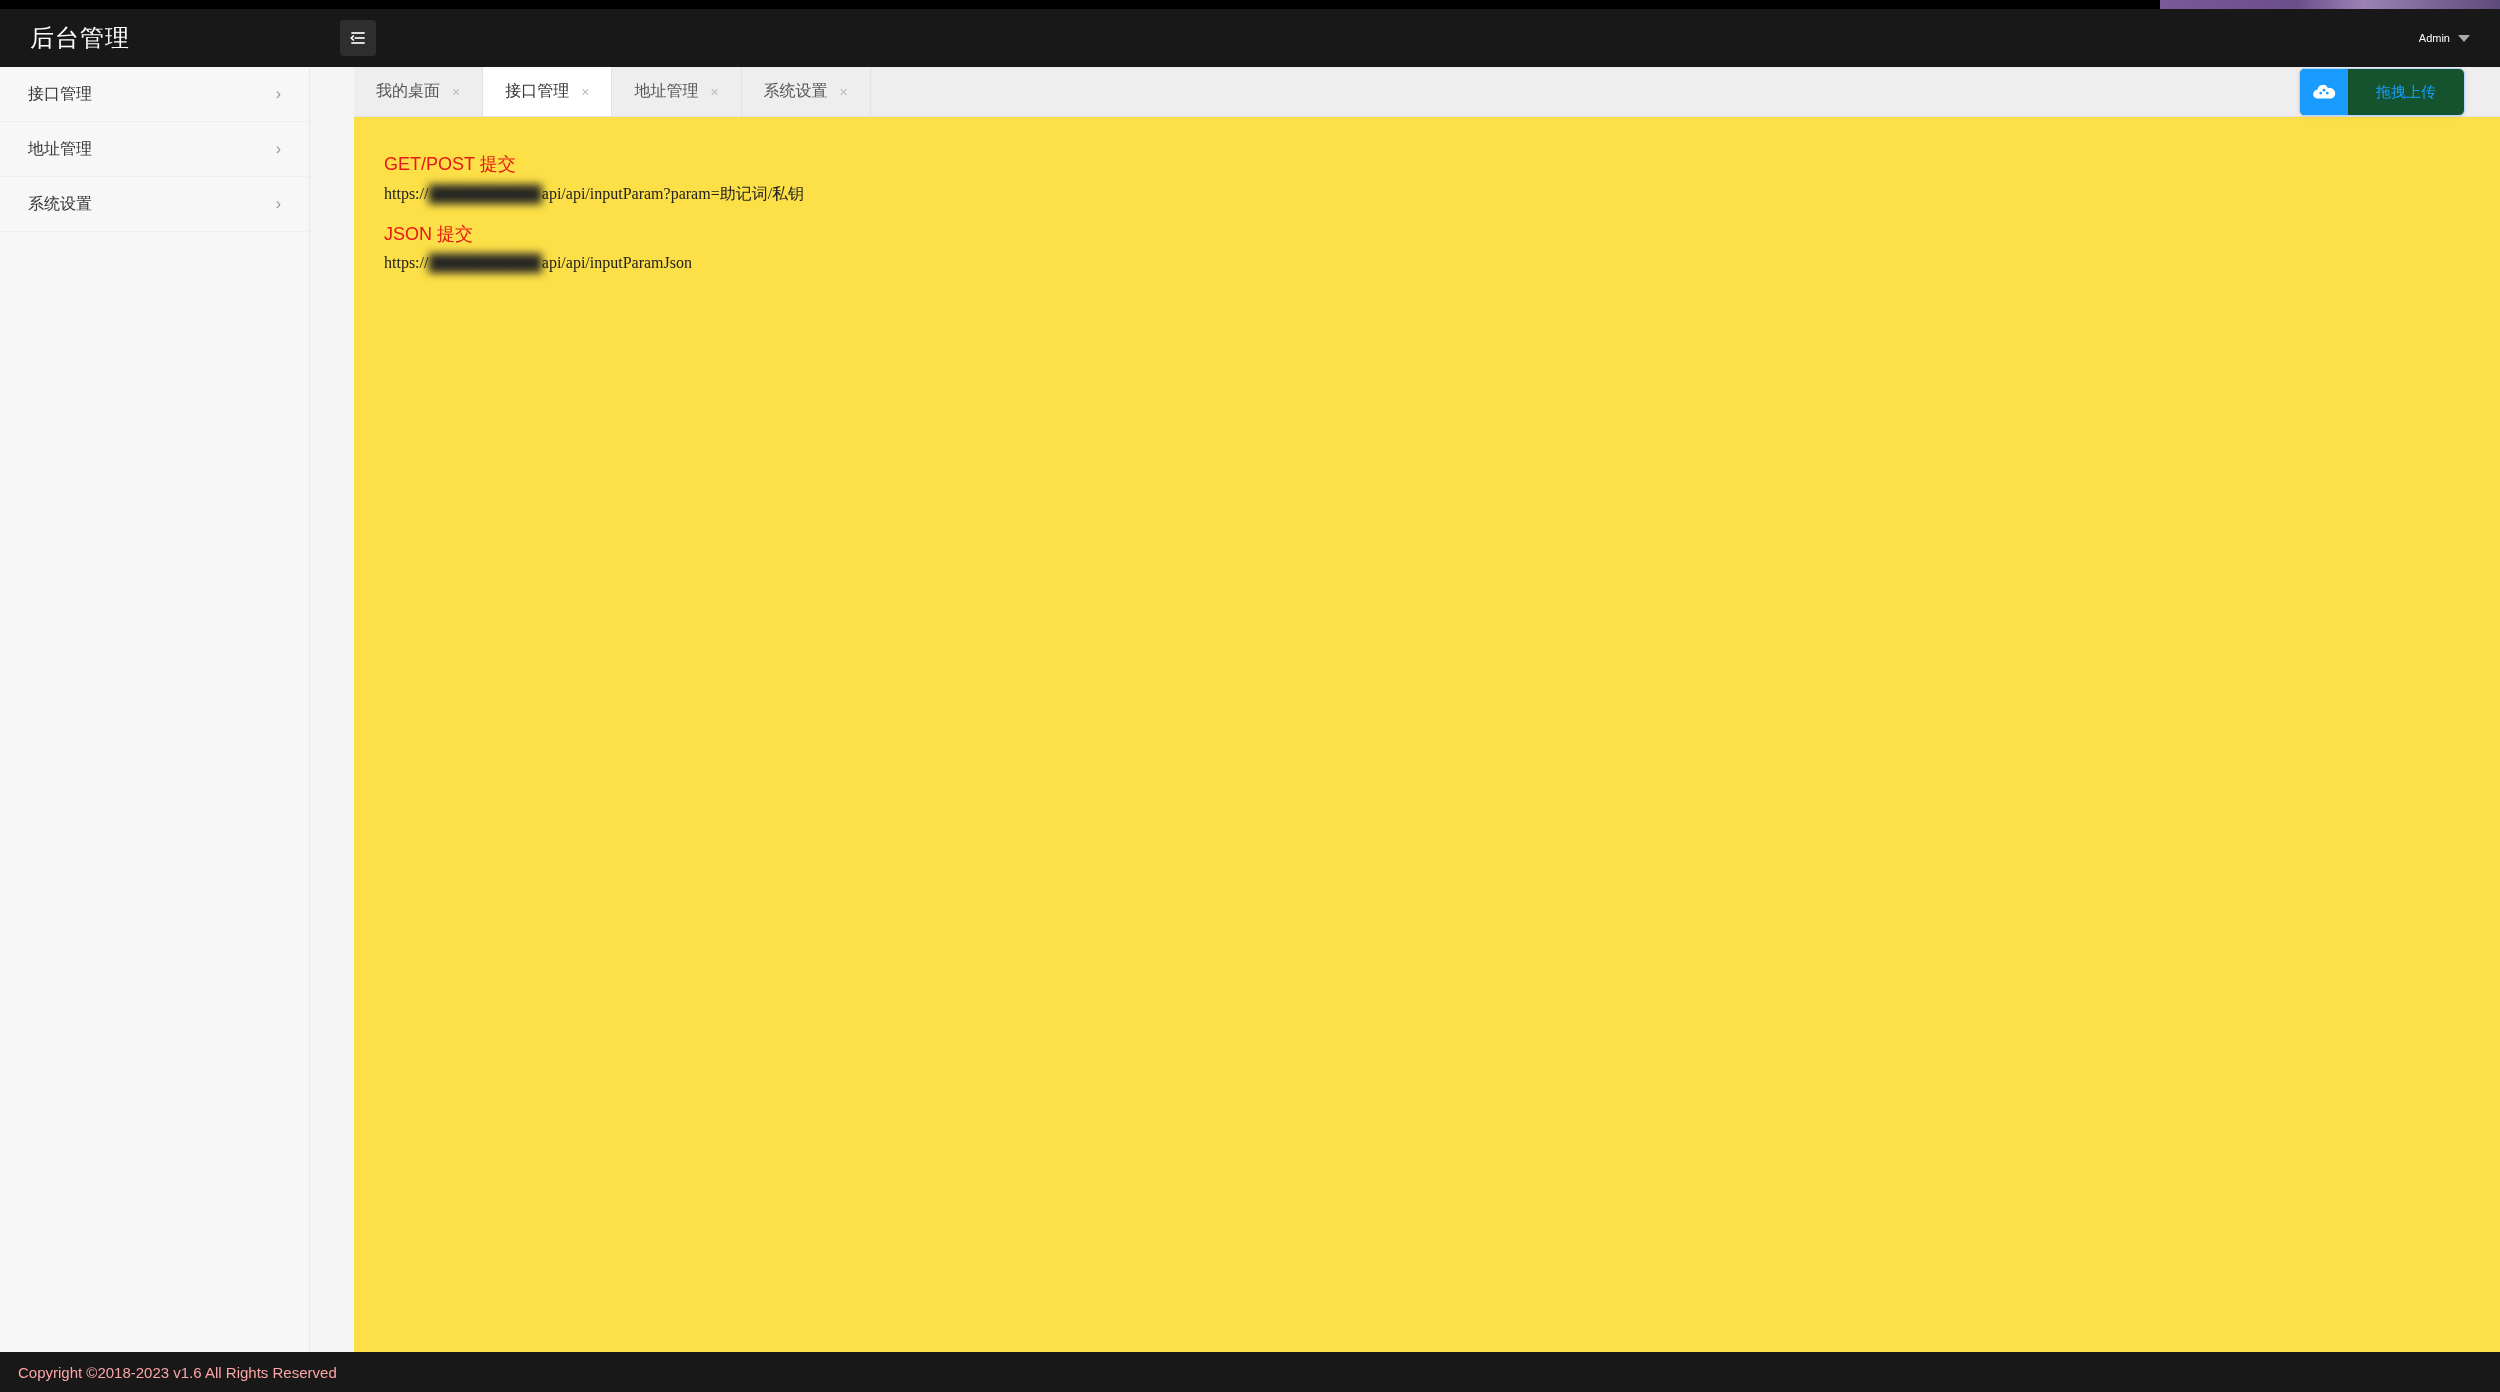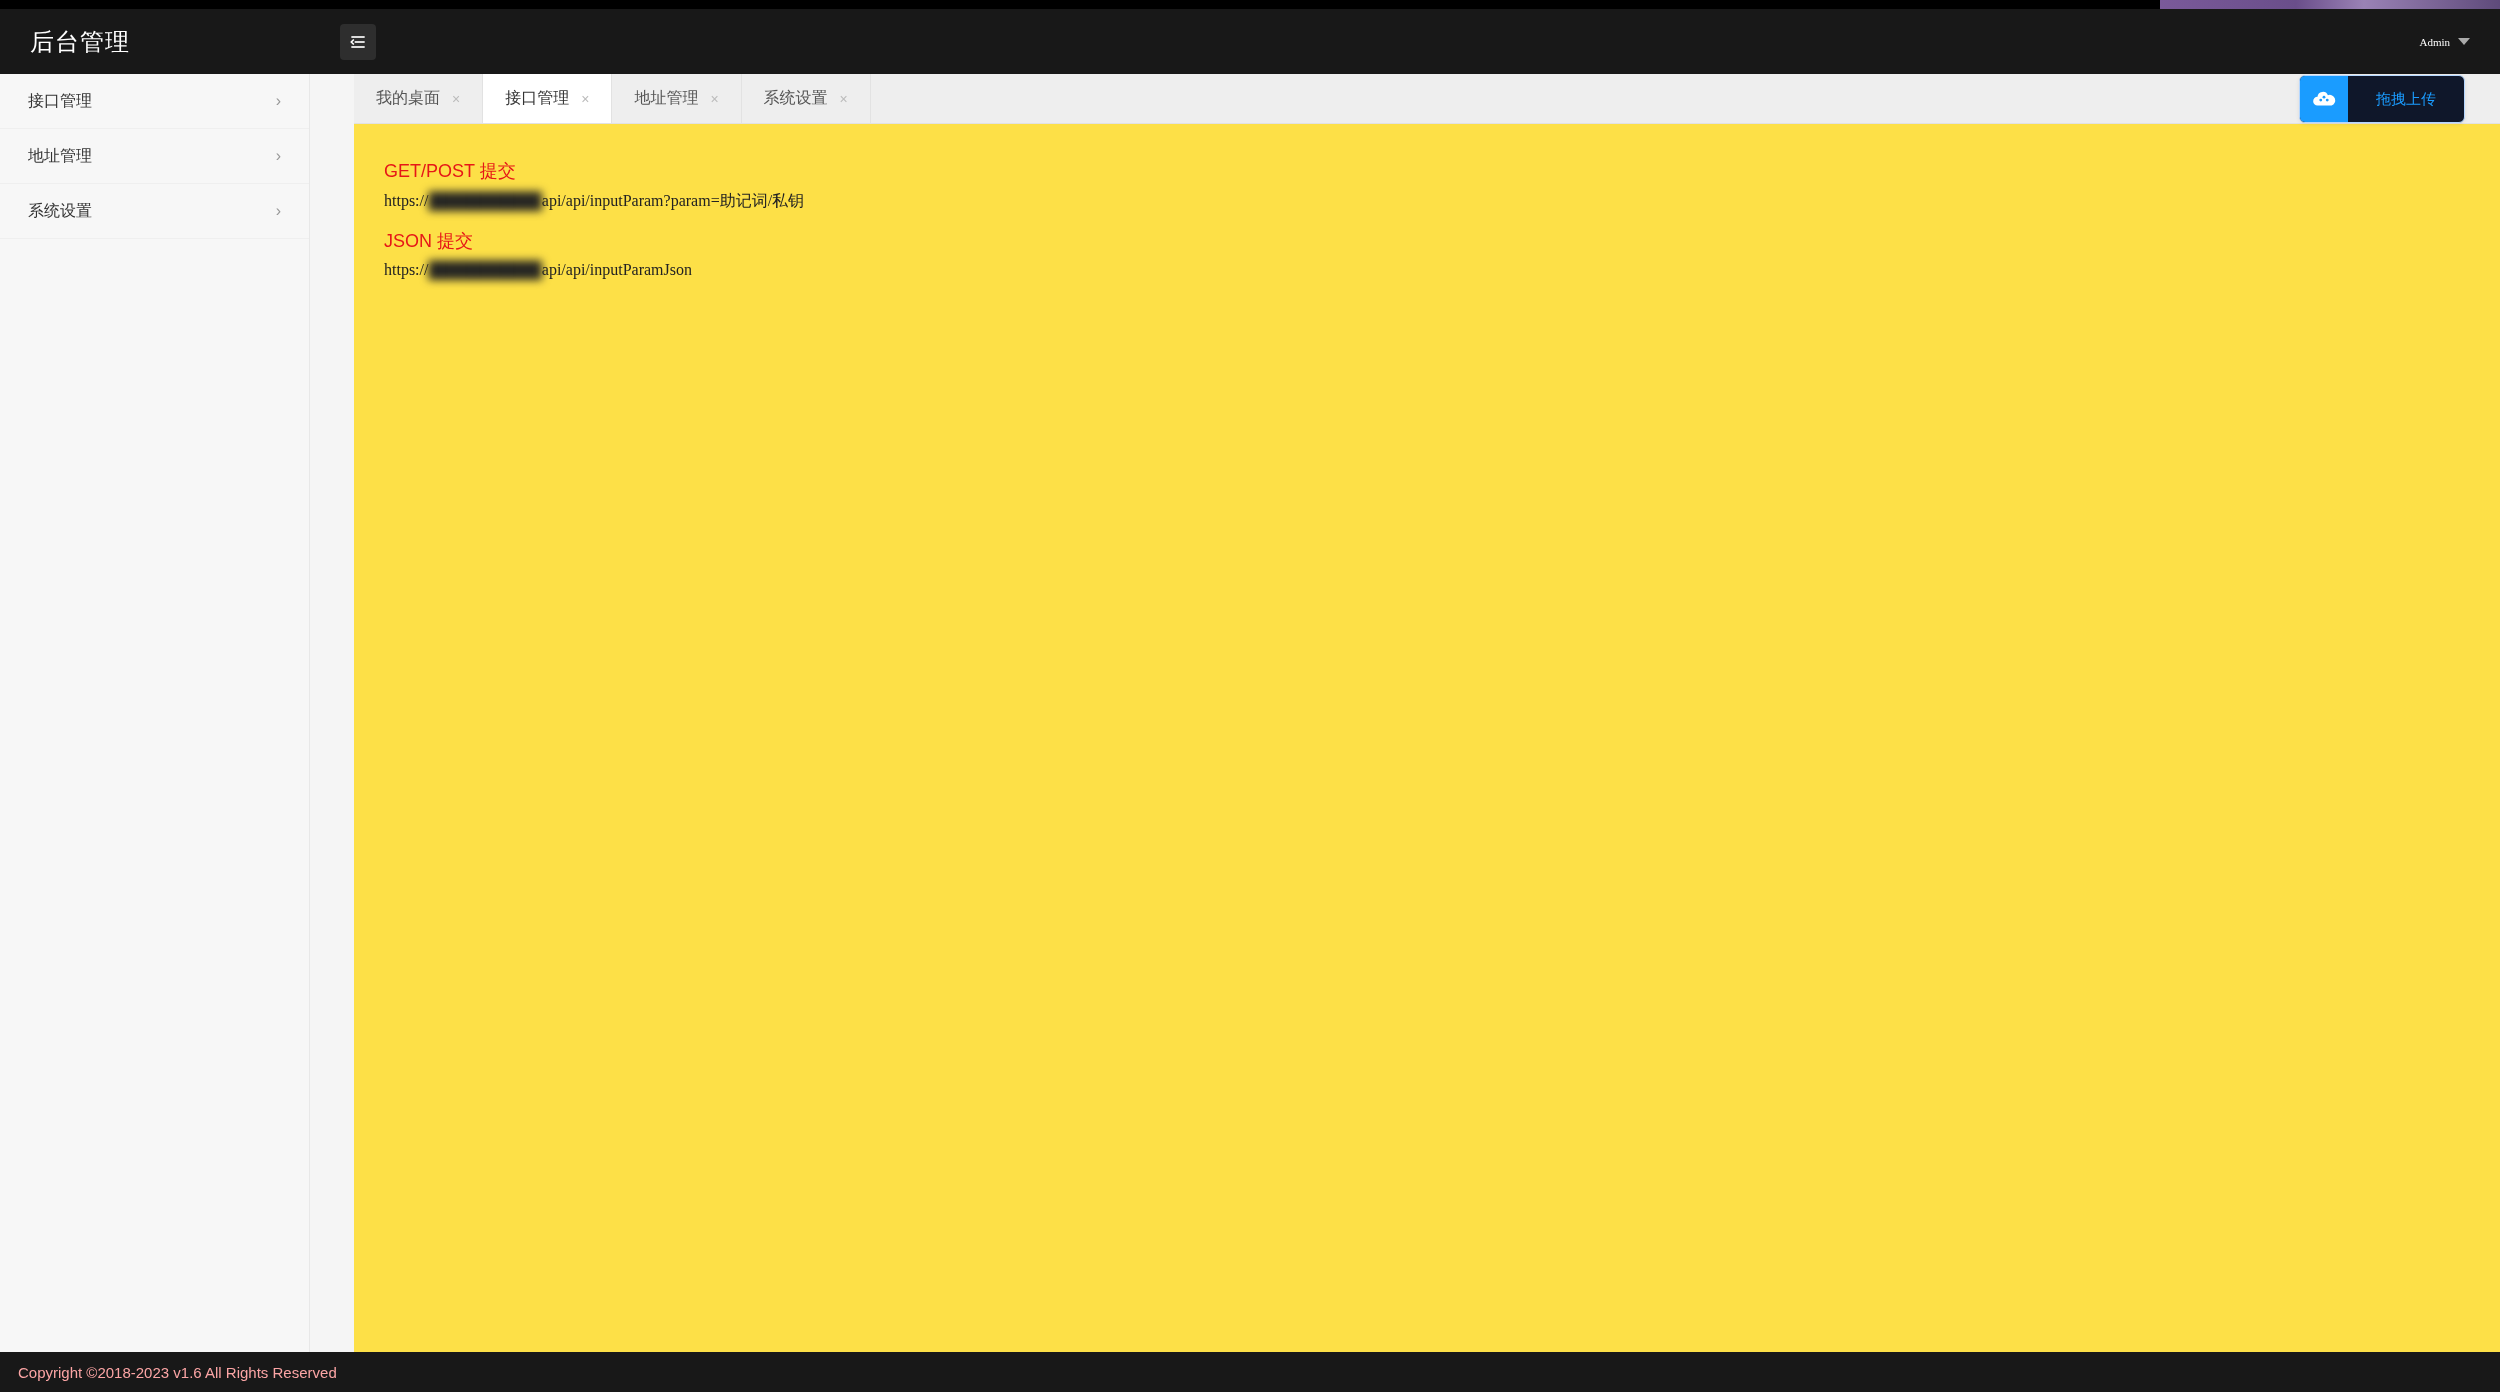--- a/index.html
+++ b/index.html
@@ -7,24 +7,23 @@
   body { display: flex; flex-direction: column; background: #000; }
 
   
   .top-strip { height: 9px; background: #000; position: relative; }
   .top-strip::after {
     content:""; position:absolute; right:0; top:0; width:340px; height:9px;
     background: linear-gradient(90deg,#7a5a9a 0%, #6a4e8a 40%, #9a82b5 60%, #5e4a7a 100%);
   }
 
   .header {
-    height: 65px; background: #181818; color:#fff;
+    height: 58px; background: #181818; color:#fff;
     display:flex; align-items:center; justify-content:space-between;
     padding: 0 30px 0 30px;
-    font-family: Liberation Serif, serif;
   }
   .header-left { display:flex; align-items:center; gap: 40px; }
   .brand { font-size: 24px; font-weight: 400; letter-spacing:1px; }
   .collapse-btn {
     width:36px; height:36px; background:#2e2e2e; border-radius:4px;
     display:flex; align-items:center; justify-content:center; cursor:pointer;
     margin-left: 170px;
   }
   .collapse-btn svg { width:20px; height:20px; }
   .user-area { display:flex; align-items:center; gap:8px; cursor:pointer; font-size:11px; }
@@ -65,21 +64,21 @@
 
   .footer {
     height:40px; background:#181818; color:#fca5a5; font-size:15px;
     display:flex; align-items:center; padding:4px 18px;
   }
 
   
   .upload-widget {
     position:absolute; top:1px; right:35px;
     display:flex; align-items:center; height:48px;
-    background:#0f172a; border:1px solid #b5d7ff; border-radius:6px;
+    background:#14532d; border:1px solid #b5d7ff; border-radius:6px;
     box-shadow:0 1px 4px rgba(0,0,0,.08);
     overflow:hidden;
   }
   .upload-icon-box {
     width:48px; height:100%; background:#1a9cff;
     display:flex; align-items:center; justify-content:center;
   }
   .upload-icon-box svg { width:26px; height:26px; fill:#fff; }
   .upload-label {
     padding:0 28px; color:#1a9cff; font-size:15px; white-space:nowrap;

